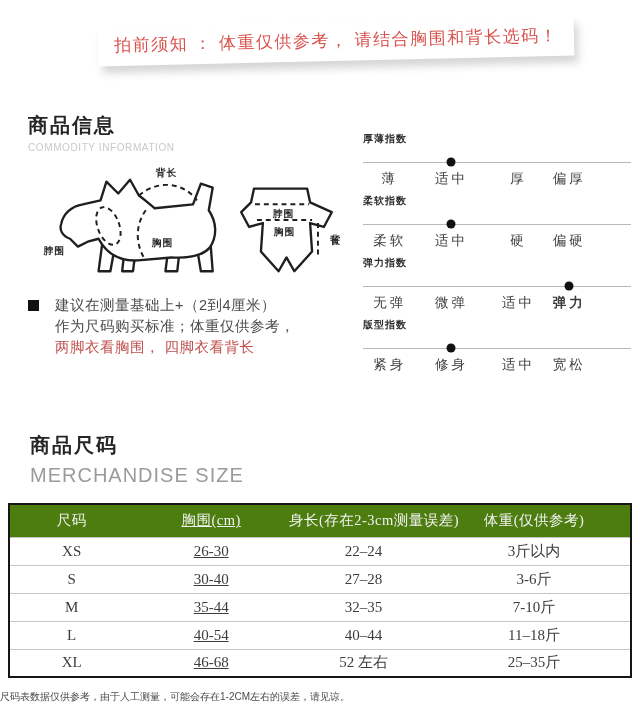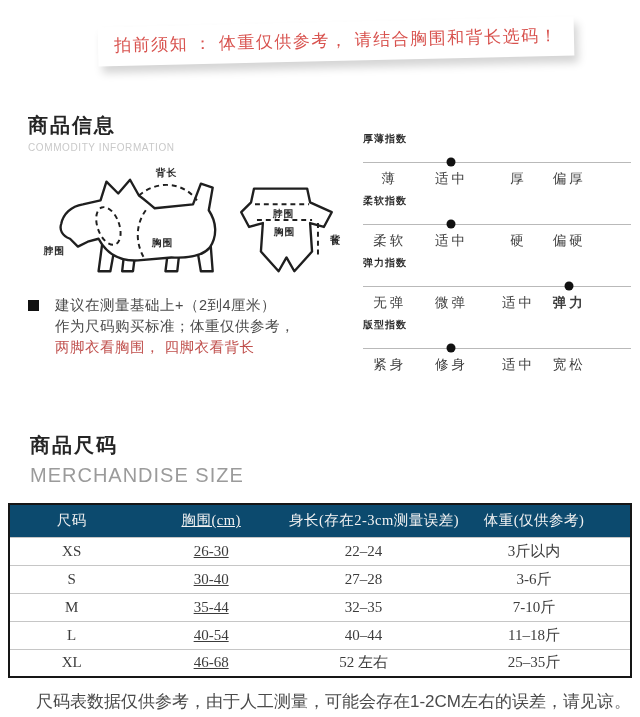--- a/index.html
+++ b/index.html
@@ -41,28 +41,28 @@
   .labels span { position: absolute; transform: translateX(-50%); font-size: 13.5px; color: #3d3d3d;
                  letter-spacing: 3px; white-space: nowrap; }
 
   
   .size-header { position: absolute; top: 432px; left: 30px; }
   .size-sub { font-size: 20px; color: #9b9b9b; letter-spacing: 1px; margin-top: 5px; }
 
   table.size-table { position: absolute; top: 503px; left: 8px; width: 624px;
                      border-collapse: collapse; border: 2px solid #161616;
                      font-family: "Liberation Serif", serif; table-layout: fixed; }
-  .size-table thead th { background: #0c4a6e; color: #f2f2f2; font-weight: 400; height: 33px;
+  .size-table thead th { background: #4d7c0f; color: #f2f2f2; font-weight: 400; height: 33px;
                          font-size: 14.5px; letter-spacing: .5px; white-space: nowrap; }
   .size-table tbody td { height: 28px; text-align: center; font-size: 15px; color: #3c3c3c;
                          border-top: 1px solid #c6c6c6; }
   .col-0 { width: 20%; } .col-1 { width: 25%; text-decoration: underline; } .col-2 { width: 24%; } .col-3 { width: 31%; }
 
-  .footnote { position: absolute; top: 690px; left: 0; width: 631px; text-align: right;
-              font-size: 17px; color: #4a4a4a; }
+  .footnote { position: absolute; top: 690px; left: 0; width: 631px; 
+              font-size: 10px; color: #4a4a4a; }
 
   svg text { font-family: "Liberation Sans", sans-serif; font-size: 10px; font-weight: 700;
              fill: #2a2a2a; letter-spacing: 1px; }
   .vtext { writing-mode: vertical-rl; text-orientation: upright; }
 </style>
 </head>
 <body>
 
 <div class="page">
 

